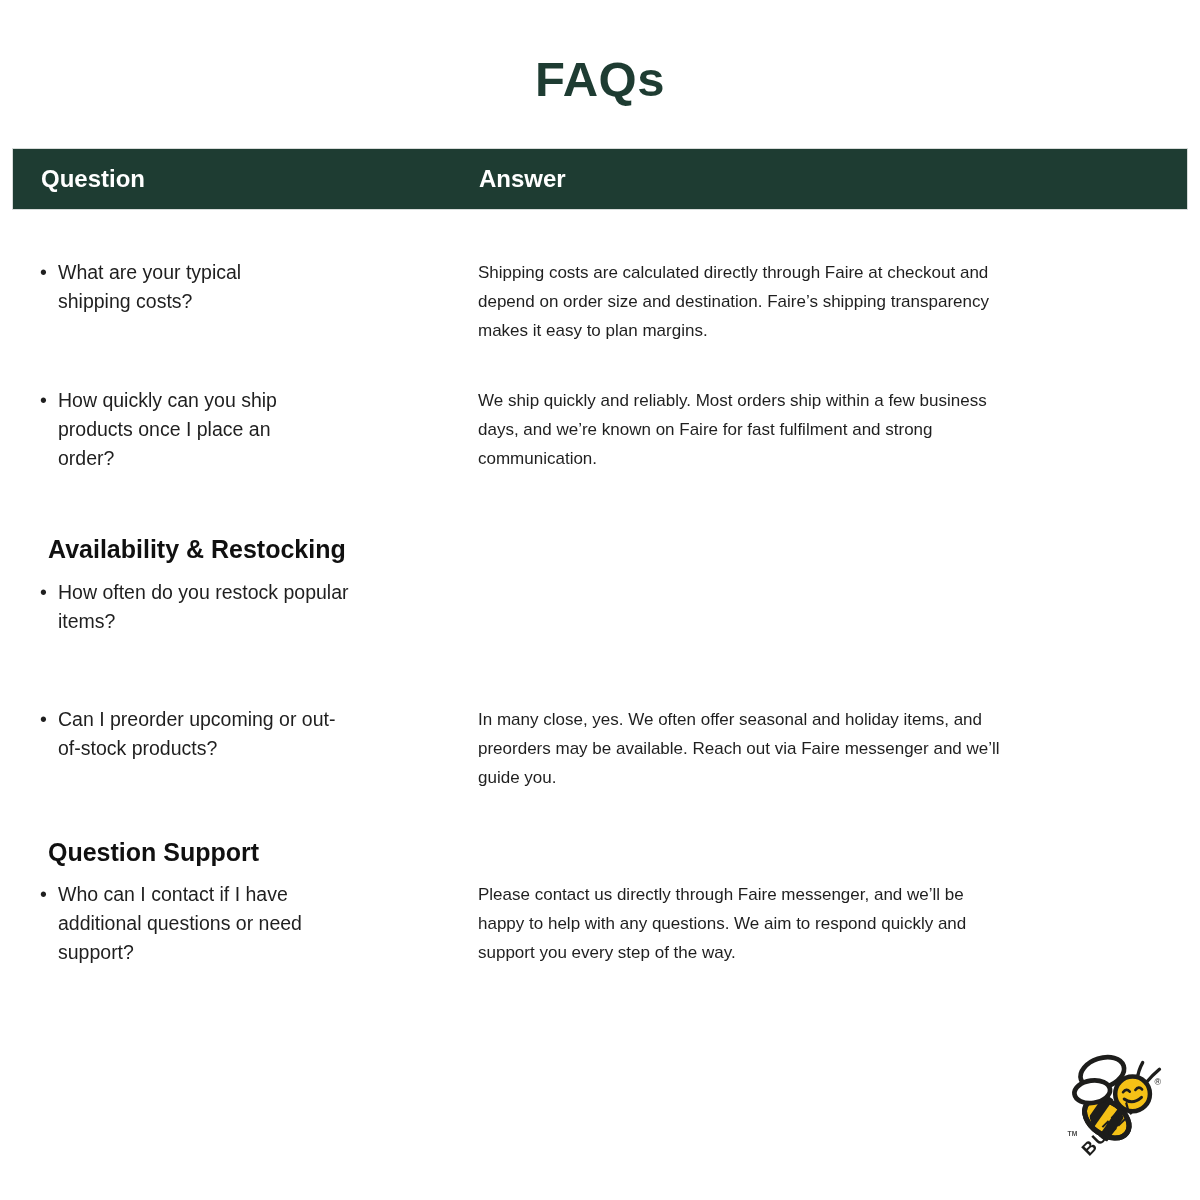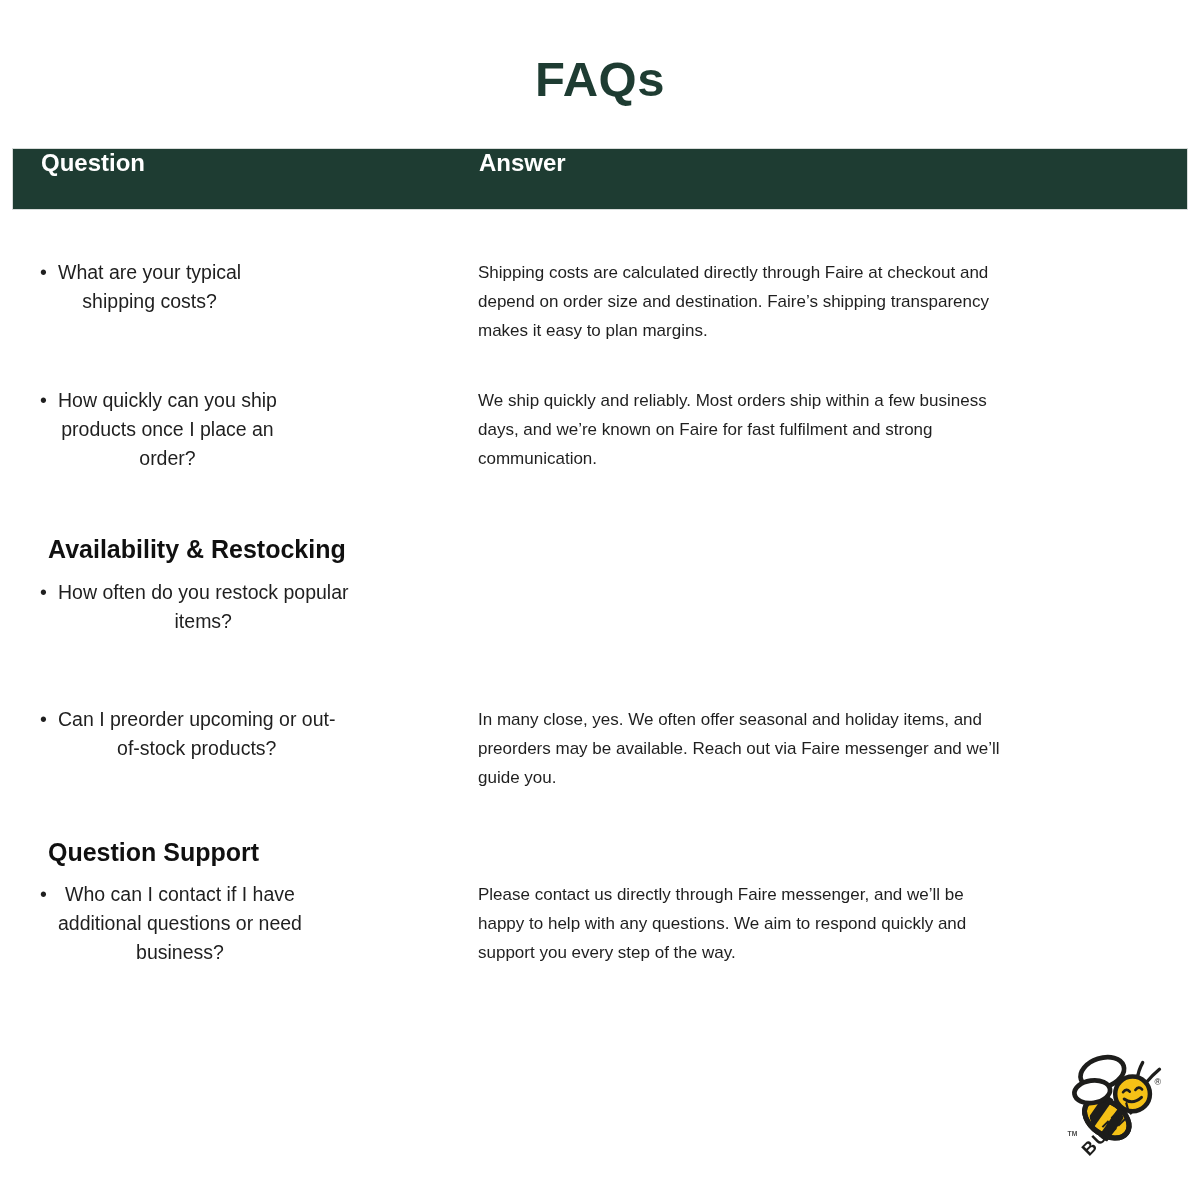--- a/index.html
+++ b/index.html
@@ -12,21 +12,21 @@
 
   .page-title{
     position:absolute;top:50px;left:0;width:1200px;margin:0;
     text-align:center;font-size:49px;line-height:58px;font-weight:700;
     color:#1e3c32;letter-spacing:0.5px;
   }
 
   .header-bar{
     position:absolute;top:148px;left:12px;width:1174px;height:60px;
     background:#1e3c32;border:1px solid #d7dbd9;
-    display:flex;align-items:flex-start;
+    display:flex;align-items:center;
   }
   .header-bar .col-q{
     margin-left:28px;width:438px;
     font-size:24px;font-weight:700;color:#ffffff;
   }
   .header-bar .col-a{
     font-size:24px;font-weight:700;color:#ffffff;
   }
 
   .content{
@@ -35,21 +35,21 @@
   .qa{
     display:grid;grid-template-columns:438px 662px;
     min-height:87px;
   }
   .q-cell{display:flex;align-items:flex-start;}
   .bullet{
     width:18px;flex:0 0 18px;font-size:19.5px;line-height:29px;color:#1f1f1f;
   }
   .q-text{
     font-size:19.5px;line-height:29px;color:#1f1f1f;
-    white-space:pre-line;max-width:400px;text-align:center;
+    white-space:pre-line;max-width:400px;
   }
   .a-cell{
     font-size:17px;line-height:29px;color:#1f1f1f;
     white-space:pre-line;
   }
   .section-heading{
     margin:8px;font-size:25px;line-height:28px;font-weight:700;color:#101010;
   }
   .mb-41{margin-bottom:41px;}
   .mb-40{margin-bottom:40px;}
@@ -119,21 +119,21 @@
 guide you.</div>
     </div>
 
     <h2 class="section-heading sect-2">Question Support</h2>
 
     <div class="qa mb-0">
       <div class="q-cell">
         <span class="bullet">•</span>
         <div class="q-text">Who can I contact if I have
 additional questions or need
-business?</div>
+support?</div>
       </div>
       <div class="a-cell">Please contact us directly through Faire messenger, and we’ll be
 happy to help with any questions. We aim to respond quickly and
 support you every step of the way.</div>
     </div>
 
   </div>
 
   <svg class="logo" viewBox="0 0 100 100" xmlns="http://www.w3.org/2000/svg">
     <defs>

